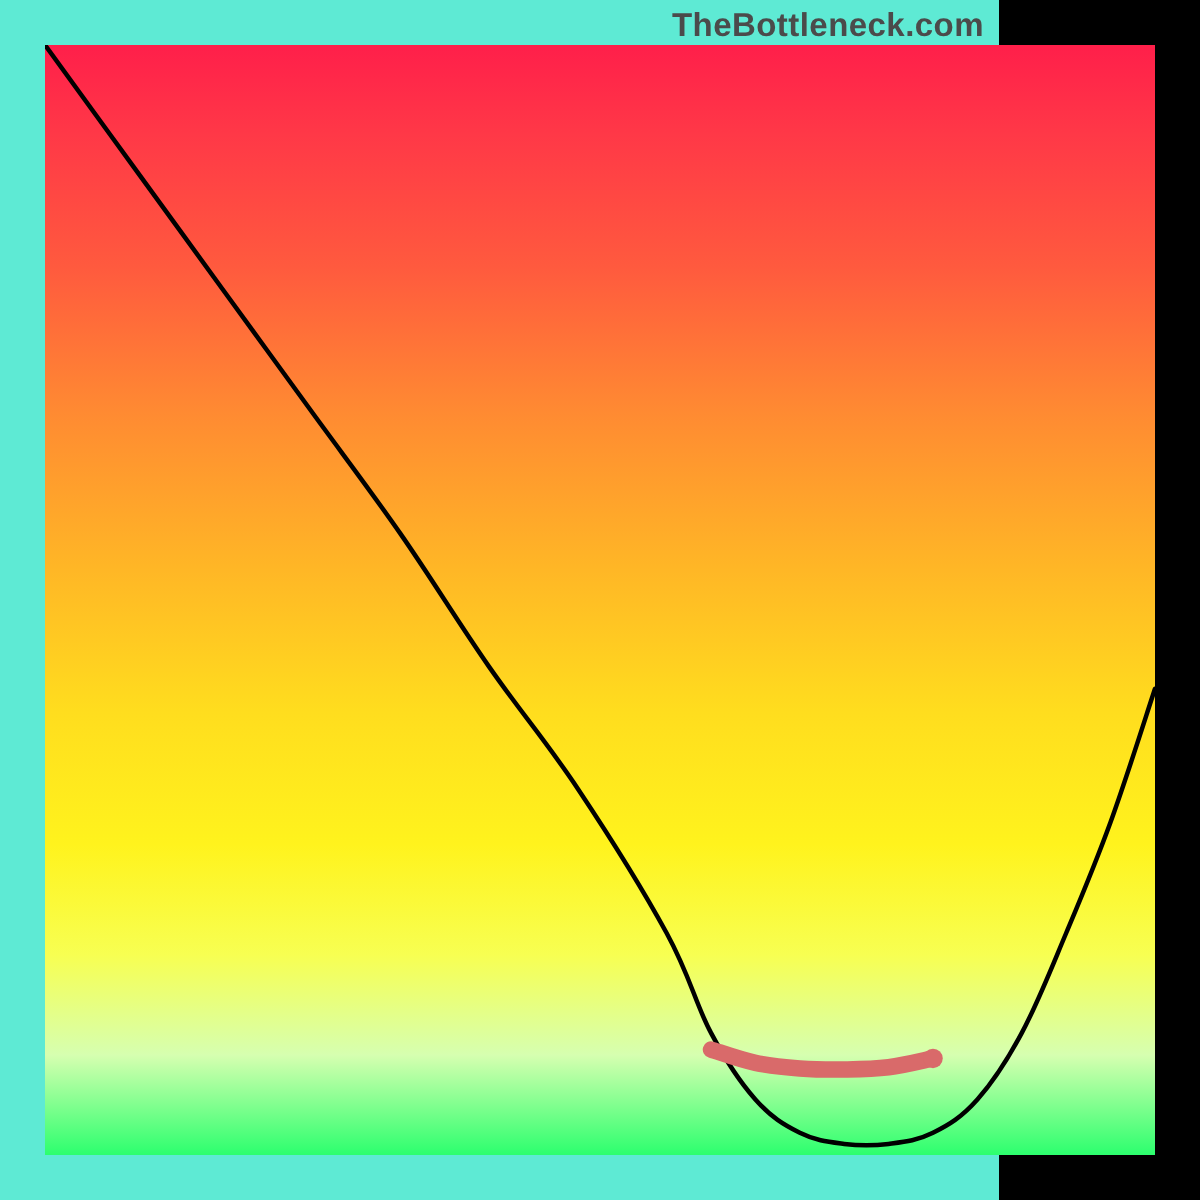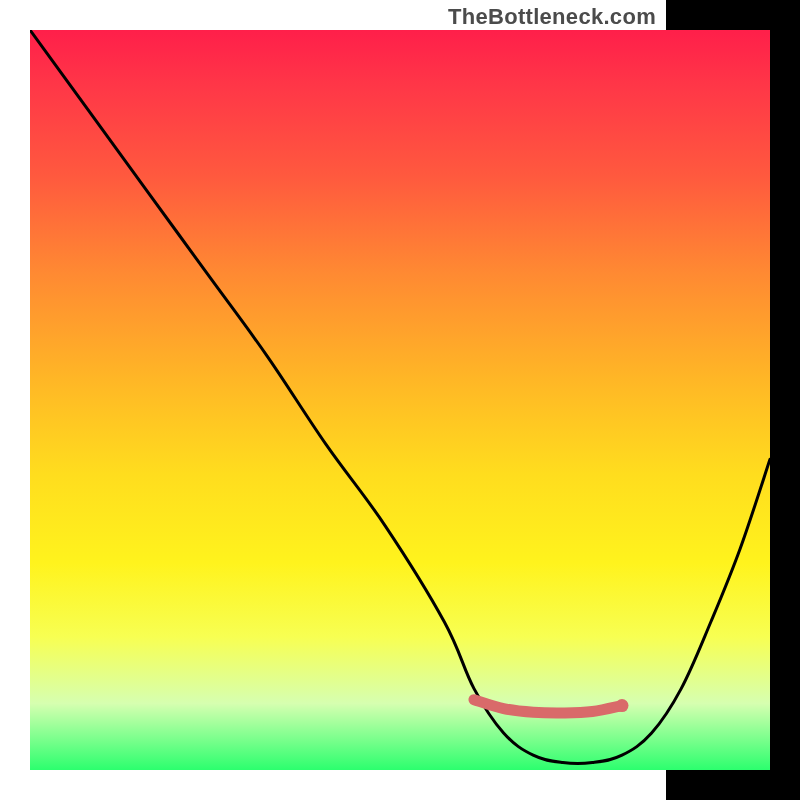--- a/index.html
+++ b/index.html
@@ -8,21 +8,21 @@
     width: 800px;
     height: 800px;
     background: #000;
     overflow: hidden;
     font-family: Arial, Helvetica, sans-serif;
   }
   .frame {
     position: relative;
     width: 666px;
     height: 800px;
-    background: #ffffff;
+    background: #5eead4;
   }
   .watermark {
     position: absolute;
     top: 4px;
     right: 10px;
     color: #4b4b4b;
     font-size: 22px;
     font-weight: 600;
     letter-spacing: 0.3px;
     z-index: 10;

